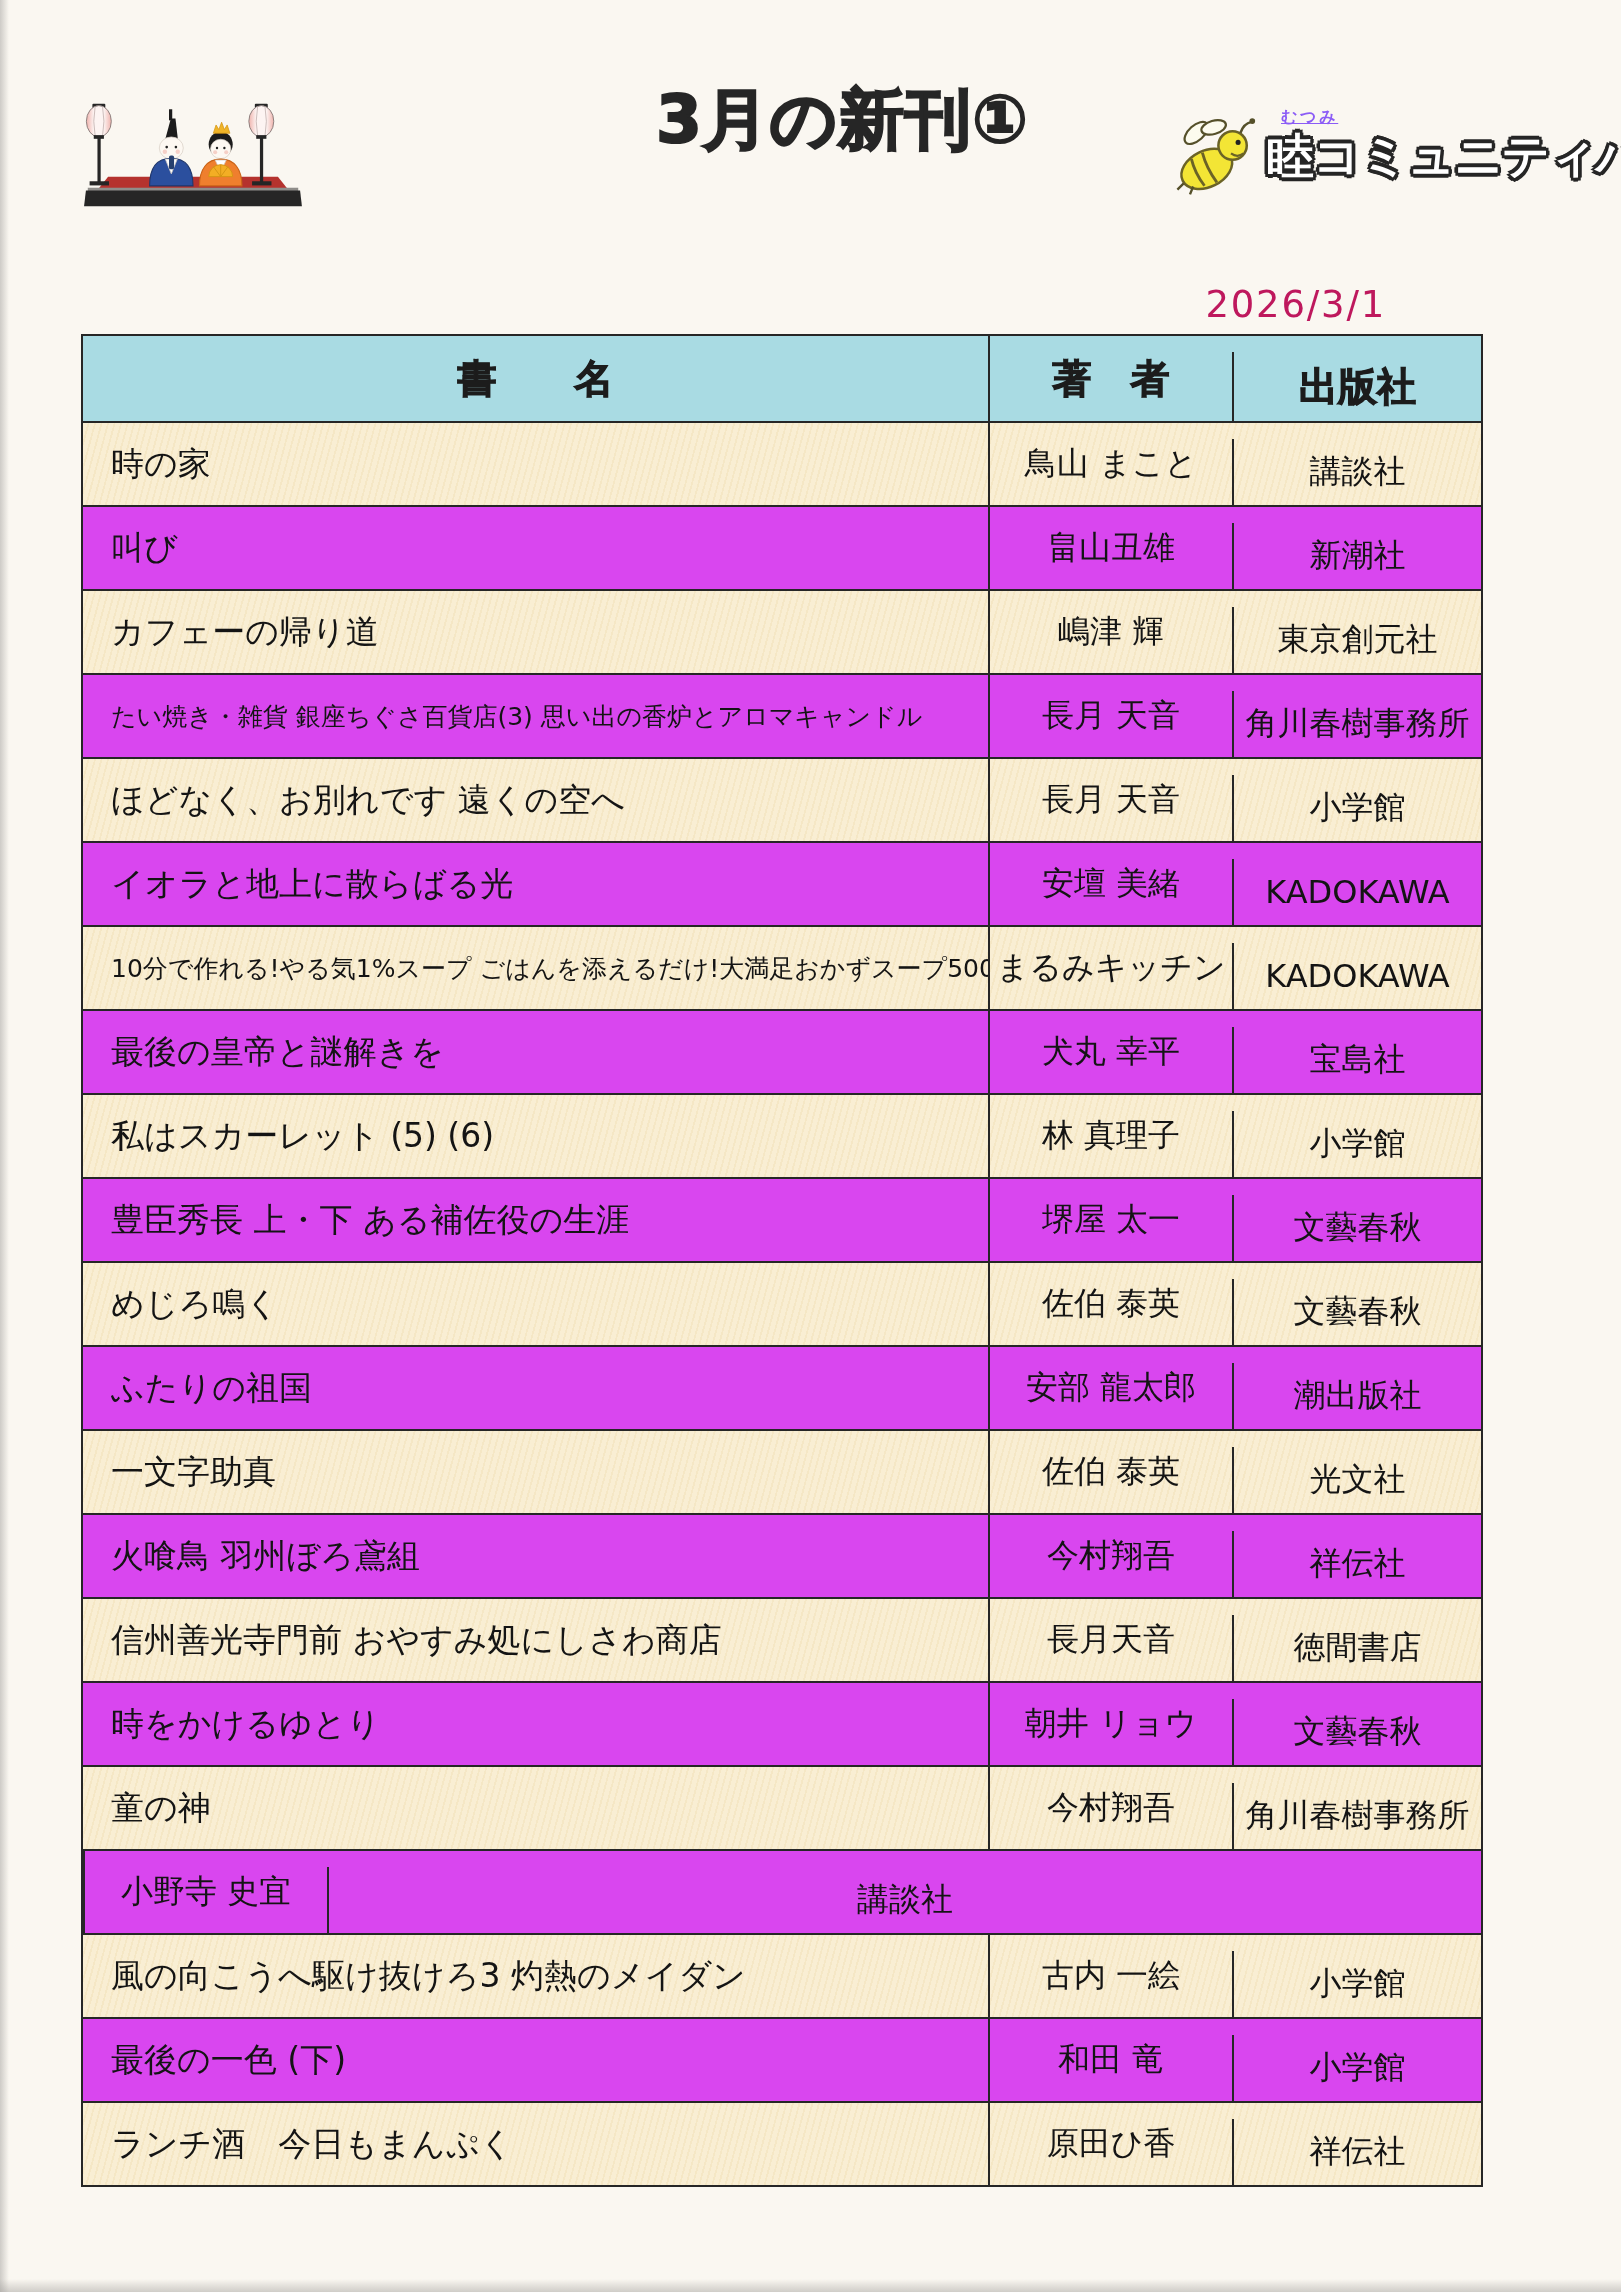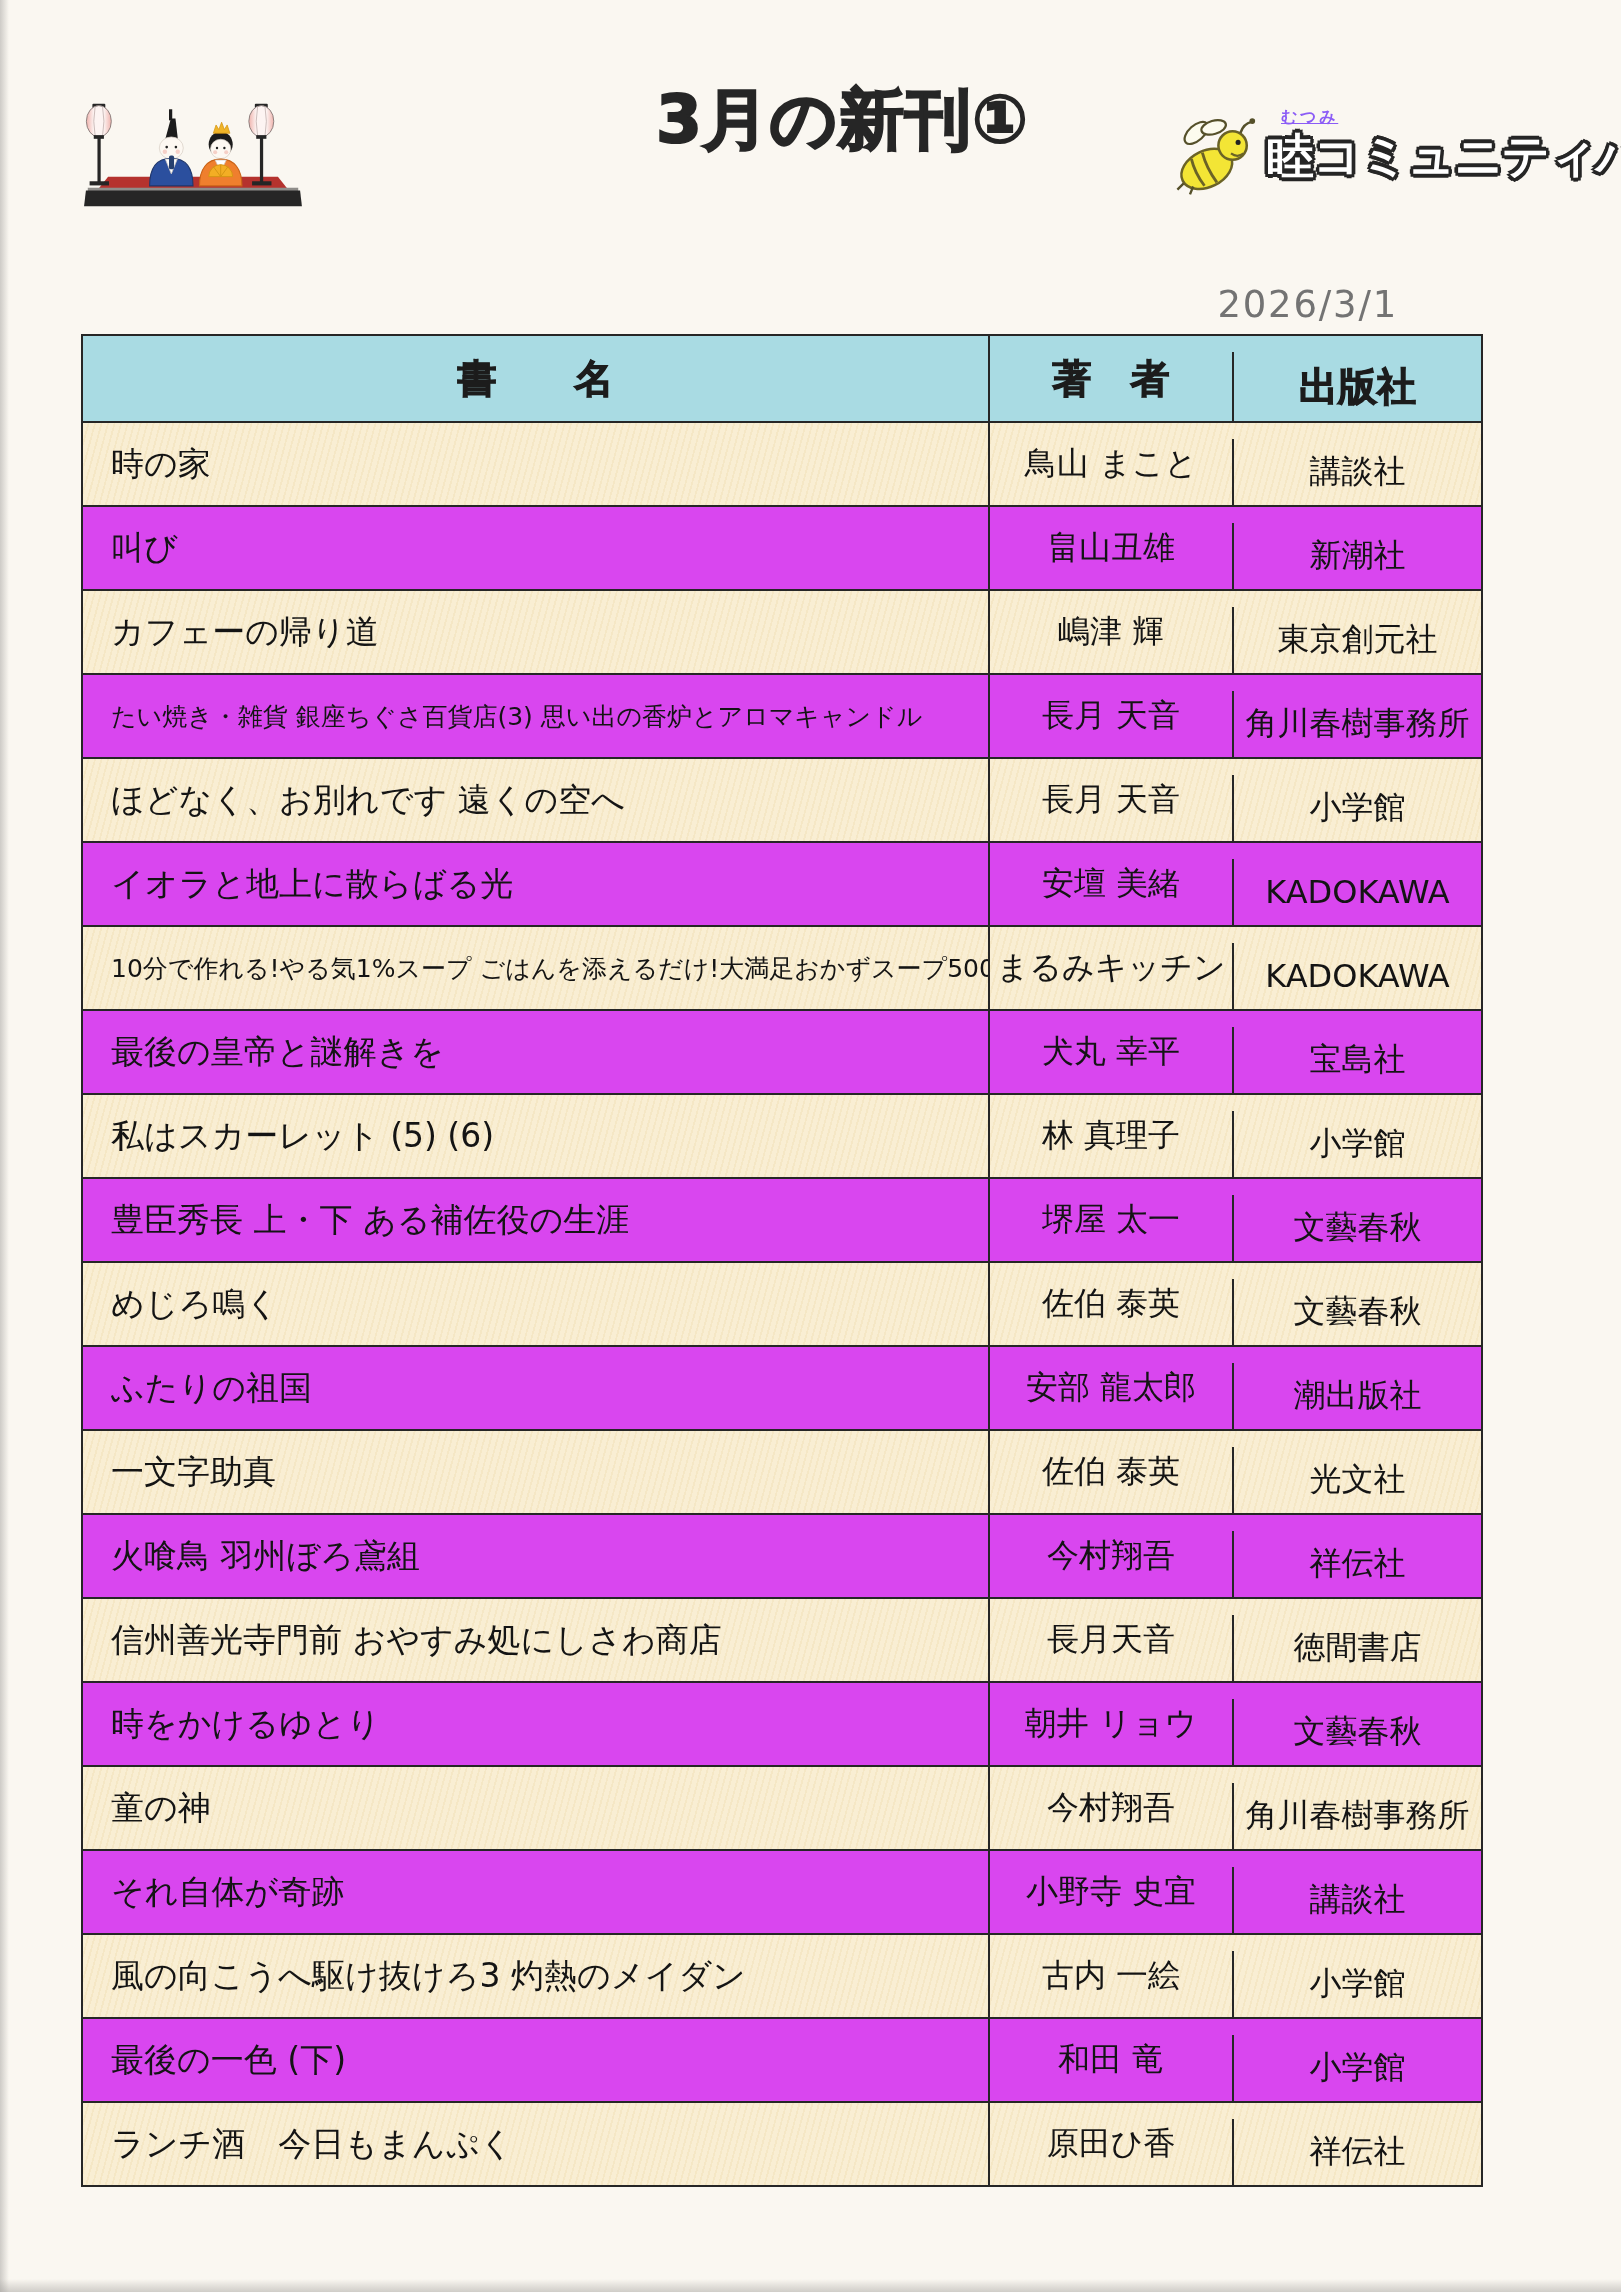--- a/index.html
+++ b/index.html
@@ -17,22 +17,22 @@
   .edge-bottom{position:absolute;left:0;bottom:0;width:100%;height:14.3px;
     background:linear-gradient(0deg,#9d9b98,rgba(250,247,241,0));opacity:.5;}
 
   .page-title{
     position:absolute;left:656px;top:75px;
     font-size:66px;font-weight:900;color:#262626;
     -webkit-text-stroke:2.2px #262626;
     letter-spacing:0.9px;white-space:nowrap;
   }
   .date-label{
-    position:absolute;top:283px;right:223px;
-    font-size:37px;color:#737373;letter-spacing:1.8px;white-space:nowrap;
+    position:absolute;top:283px;right:235px;
+    font-size:37px;color:#be185d;letter-spacing:1.8px;white-space:nowrap;
   }
 
   
   .logo{position:absolute;left:1161px;top:107px;height:90px;}
   .bee{position:absolute;left:0;top:7.2px;}
   .furigana{position:absolute;left:120px;top:0;font-size:16px;font-weight:700;
     color:#8b5cf6;letter-spacing:2.7px;white-space:nowrap;text-decoration:underline;}
   .logo-text{
     position:absolute;left:106px;top:18px;
     font-size:47px;font-weight:900;color:#ffffff;white-space:nowrap;
@@ -263,21 +263,20 @@
       <div class="cell c3">文藝春秋</div>
     </div>
 
     <div class="trow cream">
       <div class="cell c1">童の神</div>
       <div class="cell c2">今村翔吾</div>
       <div class="cell c3">角川春樹事務所</div>
     </div>
 
     <div class="trow">
-      <div class="cell c1">それ自体が奇跡</div>
       <div class="cell c2">小野寺 史宜</div>
       <div class="cell c3">講談社</div>
     </div>
 
     <div class="trow cream">
       <div class="cell c1">風の向こうへ駆け抜けろ3 灼熱のメイダン</div>
       <div class="cell c2">古内 一絵</div>
       <div class="cell c3">小学館</div>
     </div>
 

